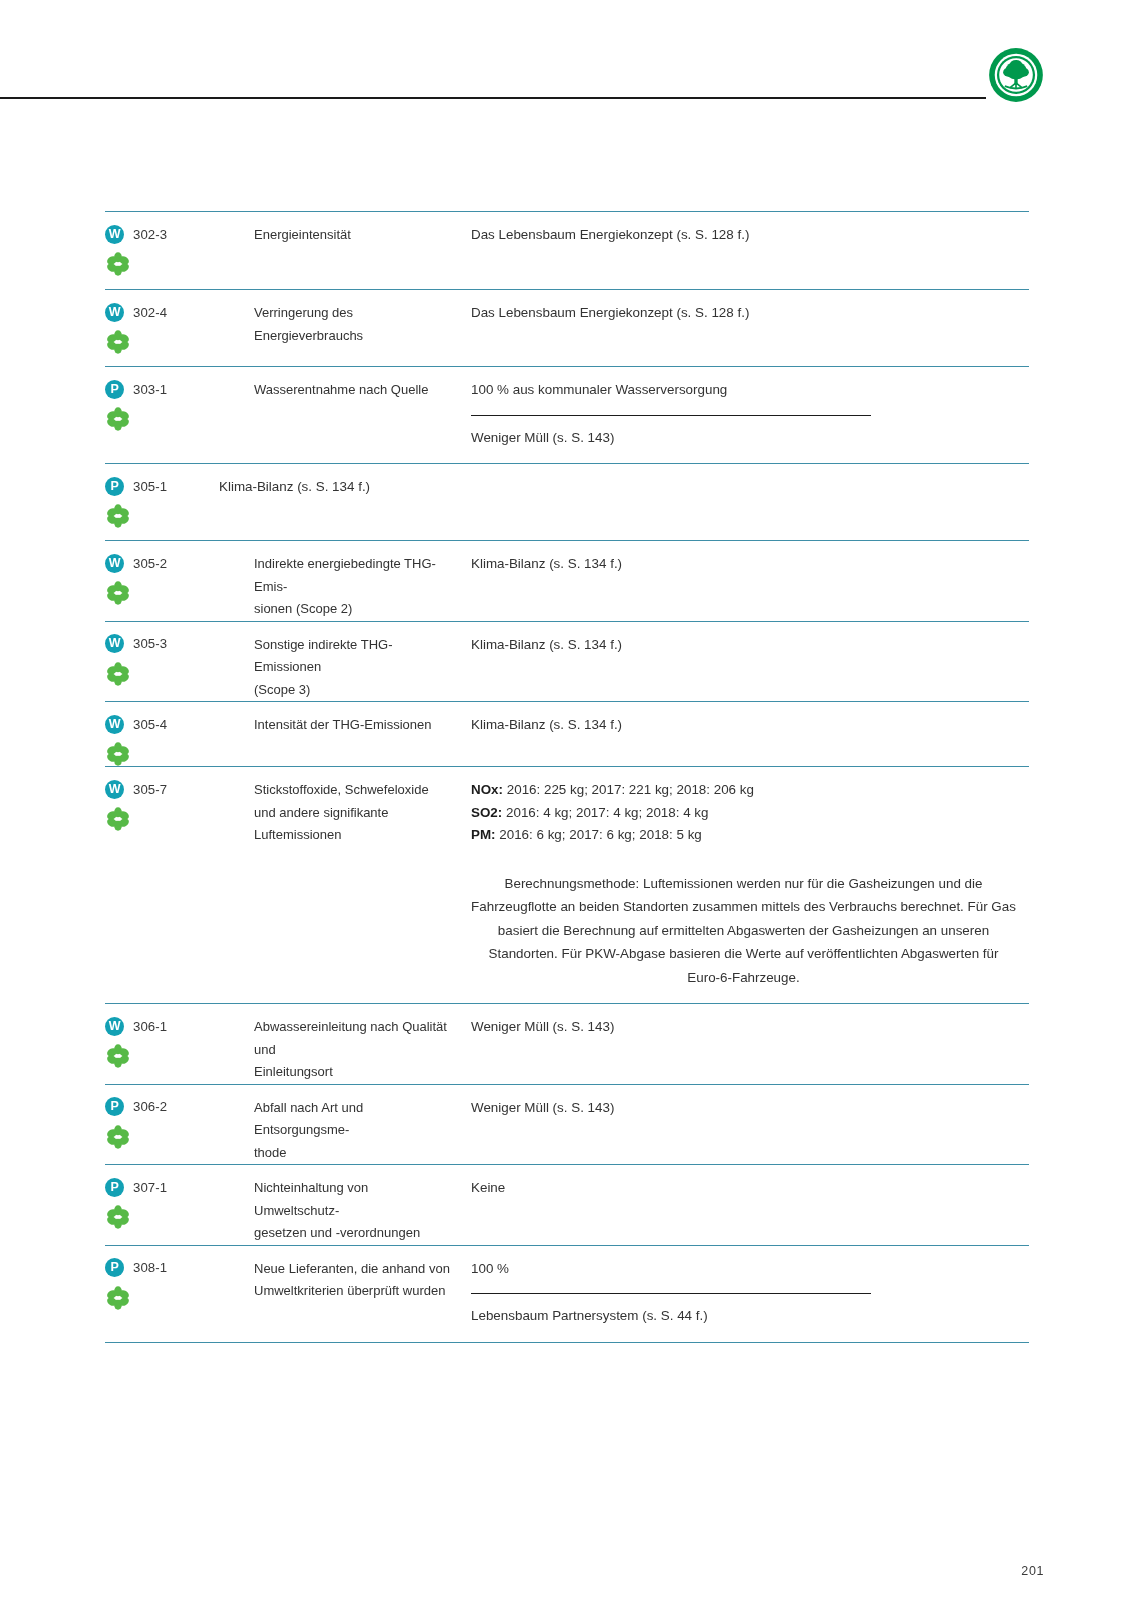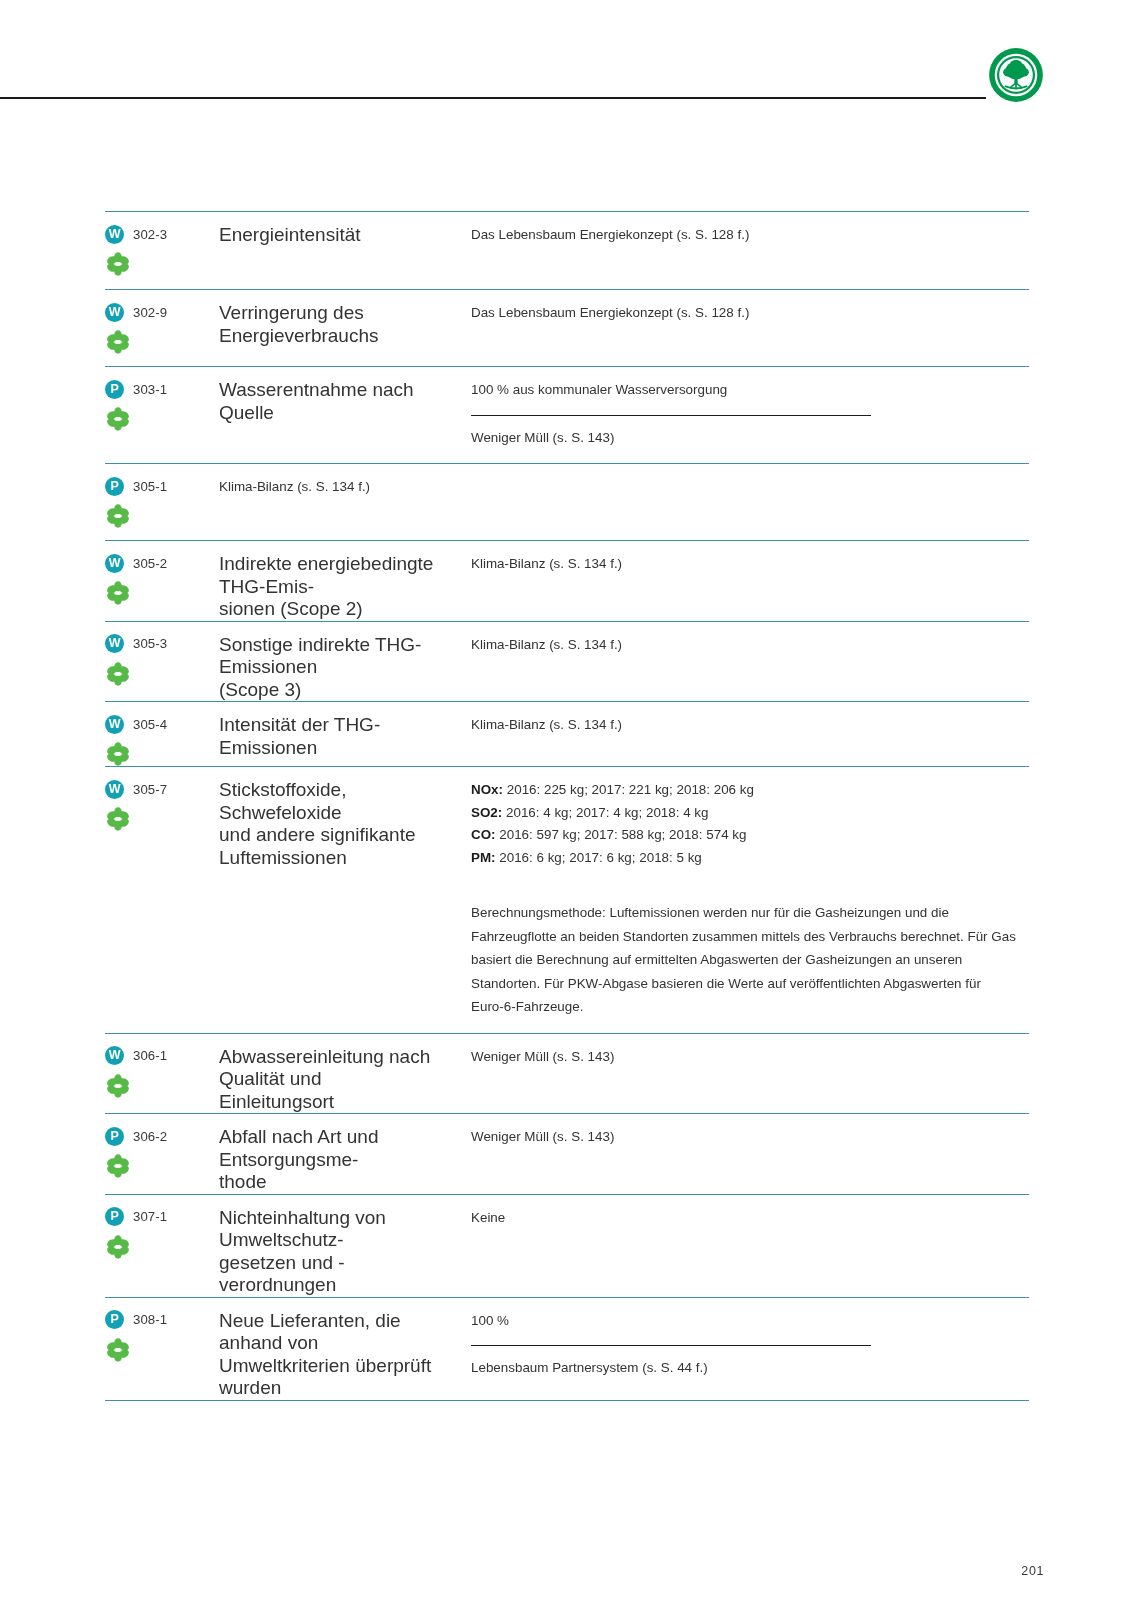--- a/index.html
+++ b/index.html
@@ -101,41 +101,42 @@
   .flower {
     margin-top: 8px;
     margin-left: 1px;
     width: 24px;
     height: 24px;
     display: block;
   }
 
   
   .topic-text {
-    font-size: 19px;
+    font-size: 13px;
     line-height: 22.5px;
     color: #333333;
+    margin-left: 35px;
   }
   .value-text {
     font-size: 13.4px;
     line-height: 22.5px;
     color: #333333;
   }
   .value-text .lbl {
     font-weight: bold;
     color: #1c1c1c;
     margin-top: 48px;
   }
   .value-para {
     font-size: 13.4px;
     line-height: 23.5px;
     color: #333333;
     max-width: 545px;
   }
-  .gap-para { margin-top: 32px; }
+  .gap-para { margin-top: 25px; text-align: center; }
 
   .sub-rule {
     width: 400px;
     height: 1.1px;
     background: #1d1d1d;
     margin: 13px 0 11px 0;
   }
 
   
   .h-302-3 { min-height: 78px; }
@@ -213,21 +214,21 @@
     </div>
     <div class="col-value">
       <div class="value-text">Das Lebensbaum Energiekonzept (s. S. 128 f.)</div>
     </div>
   </div>
 
   <div class="row h-302-4">
     <div class="col-badge">
       <div class="badge-line">
         <span class="disc">W</span>
-        <span class="code">302-9</span>
+        <span class="code">302-4</span>
       </div>
       <svg class="flower" viewBox="0 0 40 40" aria-hidden="true">
         <g fill="#57b947">
           <ellipse cx="20" cy="9" rx="6.5" ry="8.5"></ellipse>
           <ellipse cx="20" cy="31" rx="6.5" ry="8.5"></ellipse>
           <ellipse cx="10" cy="14" rx="8.5" ry="6.5" transform="rotate(-30 10 14)"></ellipse>
           <ellipse cx="30" cy="14" rx="8.5" ry="6.5" transform="rotate(30 30 14)"></ellipse>
           <ellipse cx="10" cy="26" rx="8.5" ry="6.5" transform="rotate(30 10 26)"></ellipse>
           <ellipse cx="30" cy="26" rx="8.5" ry="6.5" transform="rotate(-30 30 26)"></ellipse>
         </g>
@@ -399,24 +400,20 @@
     <div class="col-value">
       <div class="value-text">
         <span class="lbl">NOx:</span>
         <span>2016: 225 kg; 2017: 221 kg; 2018: 206 kg</span>
       </div>
       <div class="value-text">
         <span class="lbl">SO2:</span>
         <span>2016: 4 kg; 2017: 4 kg; 2018: 4 kg</span>
       </div>
       <div class="value-text">
-        <span class="lbl">CO:</span>
-        <span>2016: 597 kg; 2017: 588 kg; 2018: 574 kg</span>
-      </div>
-      <div class="value-text">
         <span class="lbl">PM:</span>
         <span>2016: 6 kg; 2017: 6 kg; 2018: 5 kg</span>
       </div>
       <div class="value-para gap-para">Berechnungsmethode: Luftemissionen werden nur für die Gasheizungen und die Fahrzeugflotte an beiden Standorten zusammen mittels des Verbrauchs berechnet. Für Gas basiert die Berechnung auf ermittelten Abgaswerten der Gasheizungen an unseren Standorten. Für PKW-Abgase basieren die Werte auf veröffentlichten Abgaswerten für Euro-6-Fahrzeuge.</div>
     </div>
   </div>
 
   <div class="row h-306-1">
     <div class="col-badge">
       <div class="badge-line">

